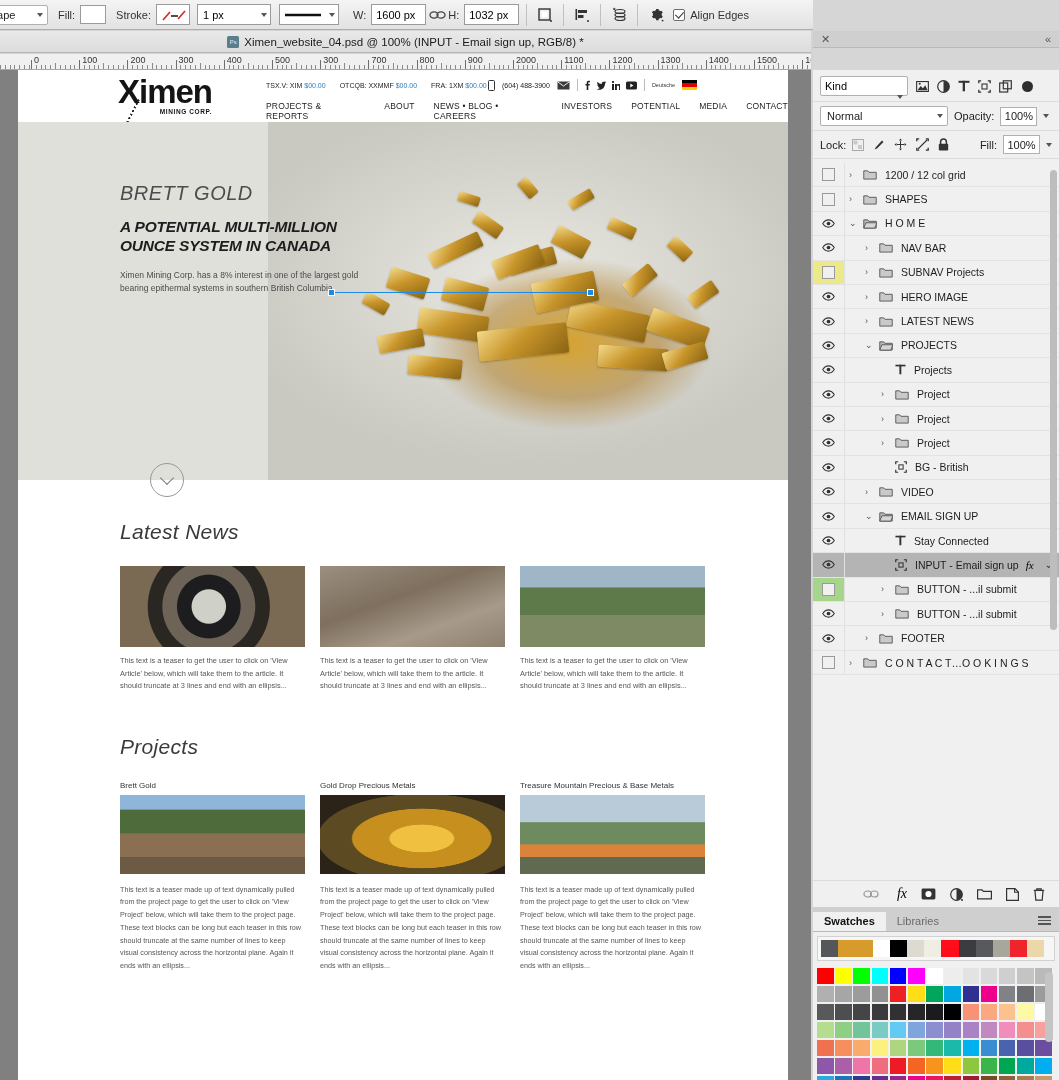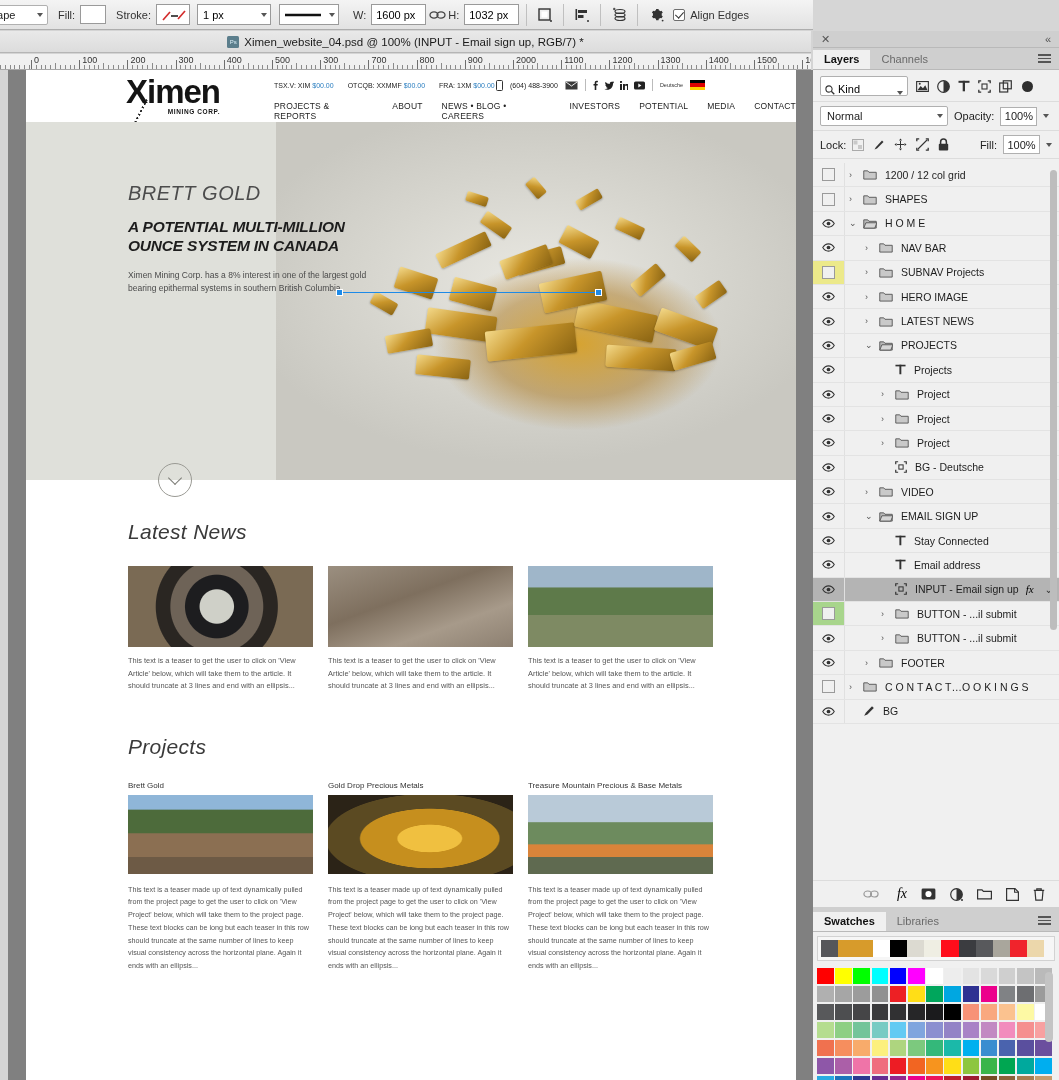--- a/index.html
+++ b/index.html
@@ -79,21 +79,21 @@
     background: #f0f0f0; border-bottom: 1px solid #a8a8a8; overflow: hidden;
   }
   .tick { position: absolute; bottom: 0; width: 1px; background: #8a8a8a; }
   .tick.major { height: 9px; background: #6e6e6e; }
   .tick.minor { height: 4px; }
   .tick.mid { height: 6px; }
   .rlabel { position: absolute; top: 1px; font-size: 9px; color: #333; }
 
   
   .canvas-wrap {
-    position: absolute; left: 8px; top: 70px; width: 811px; height: 1010px;
+    position: absolute; left: 0; top: 70px; width: 811px; height: 1010px;
     background: #808080; overflow: hidden;
   }
   .page {
     position: absolute; left: 18px; top: 0px; width: 770px; height: 1010px;
     background: #ffffff;
   }
 
   
   .site-head { position: relative; height: 52px; background: #fff; }
   .logo { position: absolute; left: 100px; top: 7px; }
@@ -201,22 +201,22 @@
   .panel-body {
     position: absolute; left: 0; top: 70px; width: 246px; height: 810px;
     background: #f0f0f0;
   }
   .filt-row {
     display: flex; align-items: center; gap: 0px; padding: 6px 6px 5px 7px;
     border-bottom: 1px solid #dcdcdc;
   }
   .kind-sel {
     width: 88px; height: 20px; background: #fff; border: 1px solid #b0b0b0;
-    border-radius: 2px; display: flex; align-items: flex-end; gap: 3px;
-    padding: 0 4px; font-size: 11px;
+    border-radius: 2px; display: flex; align-items: flex-start; gap: 3px;
+    padding: 0 4px; font-size: 11px; flex-direction: column;
   }
   .filt-icons { display: flex; gap: 8px; align-items:center; margin-left: 8px; }
   .opacity-row, .lock-row {
     display: flex; align-items: center; padding: 4px 7px; gap: 6px;
     border-bottom: 1px solid #dcdcdc; font-size: 11px; color:#222;
   }
   .blend-sel {
     width: 128px; height: 20px; background: #fff; border: 1px solid #b0b0b0;
     border-radius: 2px; display: flex; align-items: center;
     justify-content: space-between; padding: 0 4px 0 6px; font-size: 11px;
@@ -349,21 +349,21 @@
         <path fill="#333" d="M13.6 8c0-.4 0-.7-.1-1l1.2-.9-1.3-2.2-1.4.5c-.5-.4-1-.7-1.6-.9L10.2 2H7.6l-.2 1.5c-.6.2-1.1.5-1.6.9l-1.4-.5-1.3 2.2 1.2.9c0 .3-.1.6-.1 1s0 .7.1 1l-1.2.9 1.3 2.2 1.4-.5c.5.4 1 .7 1.6.9l.2 1.5h2.6l.2-1.5c.6-.2 1.1-.5 1.6-.9l1.4.5 1.3-2.2-1.2-.9c.1-.3.1-.6.1-1z"></path>
         <circle cx="14.5" cy="14.5" r="1" fill="#333"></circle>
       </svg>
     </span>
     <span class="chk on" style="margin-left:6px;"></span>
     <span class="ob-lbl" style="margin-left:5px;">Align Edges</span>
   </div>
 
   <div class="doc-tab">
     <span class="ps-badge">Ps</span>
-    <span>Ximen_website_04.psd @ 100% (INPUT - Email sign up, RGB/7) *</span>
+    <span>Ximen_website_04.psd @ 100% (INPUT - Email sign up, RGB/8) *</span>
   </div>
 
   <div class="ruler-h" id="ruler">
       <div class="tick major" style="left: 31px;"></div>
       <div class="rlabel" style="left: 34px;">0</div>
       <div class="tick minor" style="left: 35.82px;"></div>
       <div class="tick minor" style="left: 40.64px;"></div>
       <div class="tick minor" style="left: 45.46px;"></div>
       <div class="tick minor" style="left: 50.28px;"></div>
       <div class="tick mid" style="left: 55.1px;"></div>
@@ -685,29 +685,20 @@
     </div>
   </div>
 
   <div class="dock">
 
     <div class="dock-head">
       <span>✕</span>
       <span>«</span>
     </div>
 
-    <div class="tabbar">
-      <div class="tab active">Layers</div>
-      <div class="tab">Channels</div>
-      <div class="hamb">
-          <span></span>
-          <span></span>
-          <span></span>
-        </div>
-    </div>
 
     <div class="panel-body">
 
       <div class="filt-row">
         <div class="kind-sel">
           <svg width="10" height="10" viewBox="0 0 10 10">
             <circle cx="4" cy="4" r="3.1" fill="none" stroke="#333" stroke-width="1.1"></circle>
             <line x1="6.3" y1="6.3" x2="9.3" y2="9.3" stroke="#333" stroke-width="1.3"></line>
           </svg>
           <span>Kind</span>
@@ -962,21 +953,21 @@
                 <path d="M7 0.6 C3.2 0.6 0.8 4.5 0.8 4.5 S3.2 8.4 7 8.4 13.2 4.5 13.2 4.5 10.8 0.6 7 0.6 Z" fill="none" stroke="#333" stroke-width="1.1"></path>
                 <circle cx="7" cy="4.5" r="2" fill="#333"></circle>
               </svg>
             </div>
             <div style="display: flex; align-items: center; flex: 1 1 0%; padding-left: 36px; gap: 3px;">
               <span class="tw"></span>
               <svg width="12" height="12" viewBox="0 0 13 13">
                 <path d="M0.8 3.4 V0.8 H3.4 M9.6 0.8 H12.2 V3.4 M12.2 9.6 V12.2 H9.6 M3.4 12.2 H0.8 V9.6" fill="none" stroke="#333" stroke-width="1.3"></path>
                 <rect x="4.2" y="4.2" width="4.6" height="4.6" fill="none" stroke="#333" stroke-width="1.1"></rect>
               </svg>
-              <span class="lname" style="margin-left: 5px;">BG - Deutsche</span>
+              <span class="lname" style="margin-left: 5px;">BG - British</span>
             </div>
           </div>
           <div class="lrow">
             <div class="eye-cell">
               <svg width="13" height="9" viewBox="0 0 14 9">
                 <path d="M7 0.6 C3.2 0.6 0.8 4.5 0.8 4.5 S3.2 8.4 7 8.4 13.2 4.5 13.2 4.5 10.8 0.6 7 0.6 Z" fill="none" stroke="#333" stroke-width="1.1"></path>
                 <circle cx="7" cy="4.5" r="2" fill="#333"></circle>
               </svg>
             </div>
             <div style="display: flex; align-items: center; flex: 1 1 0%; padding-left: 20px; gap: 3px;">
@@ -1012,36 +1003,20 @@
             </div>
             <div style="display: flex; align-items: center; flex: 1 1 0%; padding-left: 36px; gap: 3px;">
               <span class="tw"></span>
               <svg width="11" height="11" viewBox="0 0 12 12">
                 <rect x="0.5" y="0.8" width="11" height="1.8" fill="#333"></rect>
                 <rect x="4.8" y="0.8" width="2.1" height="10.4" fill="#333"></rect>
               </svg>
               <span class="lname" style="margin-left: 5px;">Stay Connected</span>
             </div>
           </div>
-          <div class="lrow">
-            <div class="eye-cell">
-              <svg width="13" height="9" viewBox="0 0 14 9">
-                <path d="M7 0.6 C3.2 0.6 0.8 4.5 0.8 4.5 S3.2 8.4 7 8.4 13.2 4.5 13.2 4.5 10.8 0.6 7 0.6 Z" fill="none" stroke="#333" stroke-width="1.1"></path>
-                <circle cx="7" cy="4.5" r="2" fill="#333"></circle>
-              </svg>
-            </div>
-            <div style="display: flex; align-items: center; flex: 1 1 0%; padding-left: 36px; gap: 3px;">
-              <span class="tw"></span>
-              <svg width="11" height="11" viewBox="0 0 12 12">
-                <rect x="0.5" y="0.8" width="11" height="1.8" fill="#333"></rect>
-                <rect x="4.8" y="0.8" width="2.1" height="10.4" fill="#333"></rect>
-              </svg>
-              <span class="lname" style="margin-left: 5px;">Email address</span>
-            </div>
-          </div>
           <div class="lrow sel">
             <div class="eye-cell">
               <svg width="13" height="9" viewBox="0 0 14 9">
                 <path d="M7 0.6 C3.2 0.6 0.8 4.5 0.8 4.5 S3.2 8.4 7 8.4 13.2 4.5 13.2 4.5 10.8 0.6 7 0.6 Z" fill="none" stroke="#333" stroke-width="1.1"></path>
                 <circle cx="7" cy="4.5" r="2" fill="#333"></circle>
               </svg>
             </div>
             <div style="display: flex; align-items: center; flex: 1 1 0%; padding-left: 36px; gap: 3px;">
               <span class="tw"></span>
               <svg width="12" height="12" viewBox="0 0 13 13">
@@ -1098,35 +1073,20 @@
           <div class="lrow">
             <div class="eye-cell">
               <span class="cb"></span>
             </div>
             <div style="display: flex; align-items: center; flex: 1 1 0%; padding-left: 4px; gap: 3px;">
               <span class="tw">›</span>
               <svg width="14" height="11" viewBox="0 0 15 12">
                 <path d="M0.7 11 V2 H5 L6.4 3.6 H14.3 V11 Z" fill="#c9c9c9" stroke="#555" stroke-width="1"></path>
               </svg>
               <span class="lname" style="margin-left: 5px;">C O N T A C T…O O K I N G S</span>
-            </div>
-          </div>
-          <div class="lrow">
-            <div class="eye-cell">
-              <svg width="13" height="9" viewBox="0 0 14 9">
-                <path d="M7 0.6 C3.2 0.6 0.8 4.5 0.8 4.5 S3.2 8.4 7 8.4 13.2 4.5 13.2 4.5 10.8 0.6 7 0.6 Z" fill="none" stroke="#333" stroke-width="1.1"></path>
-                <circle cx="7" cy="4.5" r="2" fill="#333"></circle>
-              </svg>
-            </div>
-            <div style="display: flex; align-items: center; flex: 1 1 0%; padding-left: 4px; gap: 3px;">
-              <span class="tw"></span>
-              <svg width="12" height="12" viewBox="0 0 12 12">
-                <path d="M1.2 10.8 L2.8 7.8 L9 1.2 L10.8 3 L4.4 9.4 Z" fill="#333"></path>
-              </svg>
-              <span class="lname" style="margin-left: 5px;">BG</span>
             </div>
           </div>
         </div>
       <div class="scrollbar"></div>
     </div>
 
     <div class="panel-foot">
       <svg width="16" height="10" viewBox="0 0 17 10">
         <ellipse cx="5" cy="5" rx="4" ry="3.2" fill="none" stroke="#999" stroke-width="1.3"></ellipse>
         <ellipse cx="12" cy="5" rx="4" ry="3.2" fill="none" stroke="#999" stroke-width="1.3"></ellipse>

